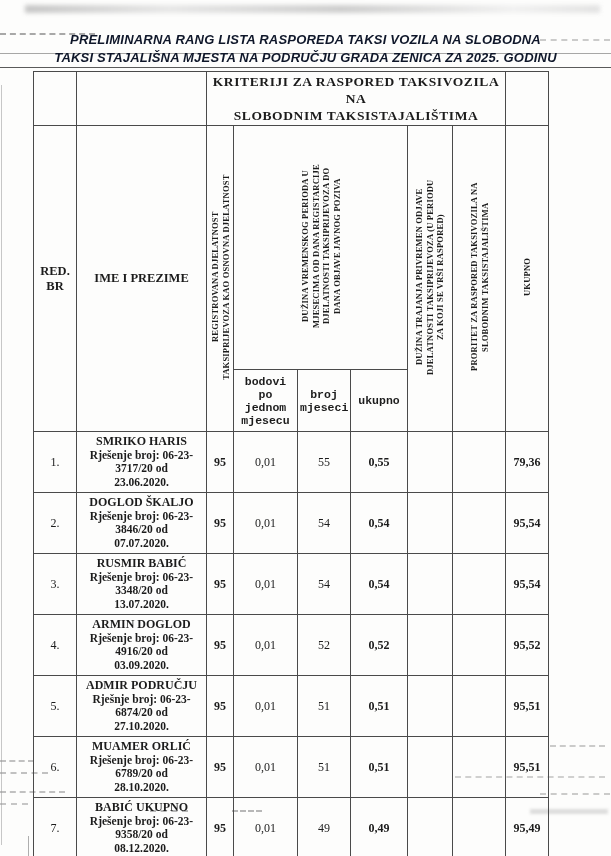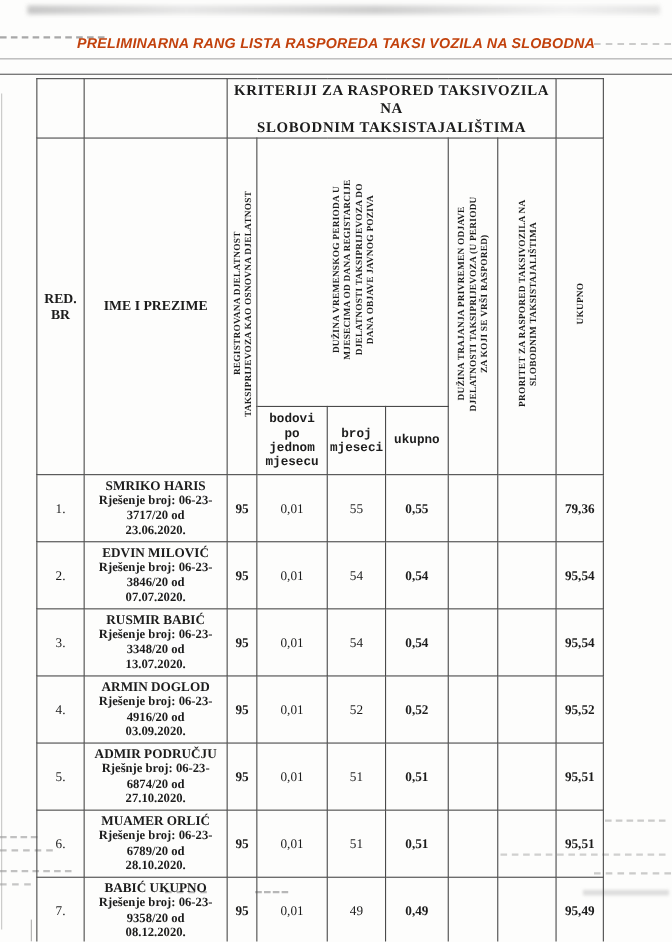--- a/index.html
+++ b/index.html
@@ -14,21 +14,21 @@
     filter:blur(2px);opacity:.8;}
   .art-dash{border-top:2px dashed #9a9a9a;height:0;opacity:.85;}
   .art-line{border-top:1px solid #8a8a8a;height:0;}
   .art-vline{border-left:1px solid #9a9a9a;width:0;}
   .art-smudge{background:#c7c7c7;filter:blur(1.5px);opacity:.6;}
 
   
   .title-block{
     position:absolute;left:0;top:31px;width:611px;text-align:center;
     font-family:"Liberation Sans",sans-serif;font-style:italic;font-weight:bold;
-    font-size:13px;line-height:18px;color:#c2410c;letter-spacing:.2px;
+    font-size:13px;line-height:18px;color:#0f172a;letter-spacing:.2px;
   }
   
   table.rang{
     position:absolute;left:33px;top:71px;width:515px;
     border-collapse:collapse;table-layout:fixed;
   }
   table.rang td{
     border:1px solid #4a4a4a;padding:1px 2px;vertical-align:middle;
     text-align:center;overflow:hidden;
   }
@@ -72,20 +72,21 @@
 <div class="art art-dash" style="left:0;top:791px;width:65px;opacity:.6;"></div>
 <div class="art art-dash" style="left:540px;top:793px;width:70px;opacity:.5;"></div>
 <div class="art art-dash" style="left:150px;top:810px;width:38px;opacity:.7;"></div>
 <div class="art art-dash" style="left:232px;top:810px;width:30px;opacity:.7;"></div>
 <div class="art art-smudge" style="left:530px;top:809px;width:78px;height:5px;"></div>
 <div class="art art-dash" style="left:0;top:803px;width:28px;opacity:.55;"></div>
 <div class="art art-vline" style="left:28px;top:836px;height:20px;opacity:.8;"></div>
 
 <div class="title-block">
   <div>PRELIMINARNA RANG LISTA RASPOREDA TAKSI VOZILA NA SLOBODNA</div>
+  <div>TAKSI STAJALIŠNA MJESTA NA PODRUČJU GRADA ZENICA ZA 2025. GODINU</div>
 </div>
 
 <table class="rang">
   <colgroup>
     <col style="width:43px">
       <col style="width:130px">
       <col style="width:27px">
     <col style="width:64px">
       <col style="width:53px">
       <col style="width:57px">
@@ -146,21 +147,21 @@
     <td class="cell-num bold">95</td>
     <td class="cell-num">0,01</td>
     <td class="cell-num">55</td>
     <td class="cell-num bold">0,55</td>
     <td class="cell-num"></td>
     <td class="cell-num"></td>
     <td class="cell-num bold">79,36</td>
   </tr>
   <tr class="datarow">
     <td class="cell-redbr">2.</td>
-    <td class="cell-name"><span class="nm">EDVIN MILOVIĆ</span><br><span>Rješenje broj: 06-23-
+    <td class="cell-name"><span class="nm">DOGLOD ŠKALJO</span><br><span>Rješenje broj: 06-23-
 3846/20 od
 07.07.2020.</span></td>
     <td class="cell-num bold">95</td>
     <td class="cell-num">0,01</td>
     <td class="cell-num">54</td>
     <td class="cell-num bold">0,54</td>
     <td class="cell-num"></td>
     <td class="cell-num"></td>
     <td class="cell-num bold">95,54</td>
   </tr>

